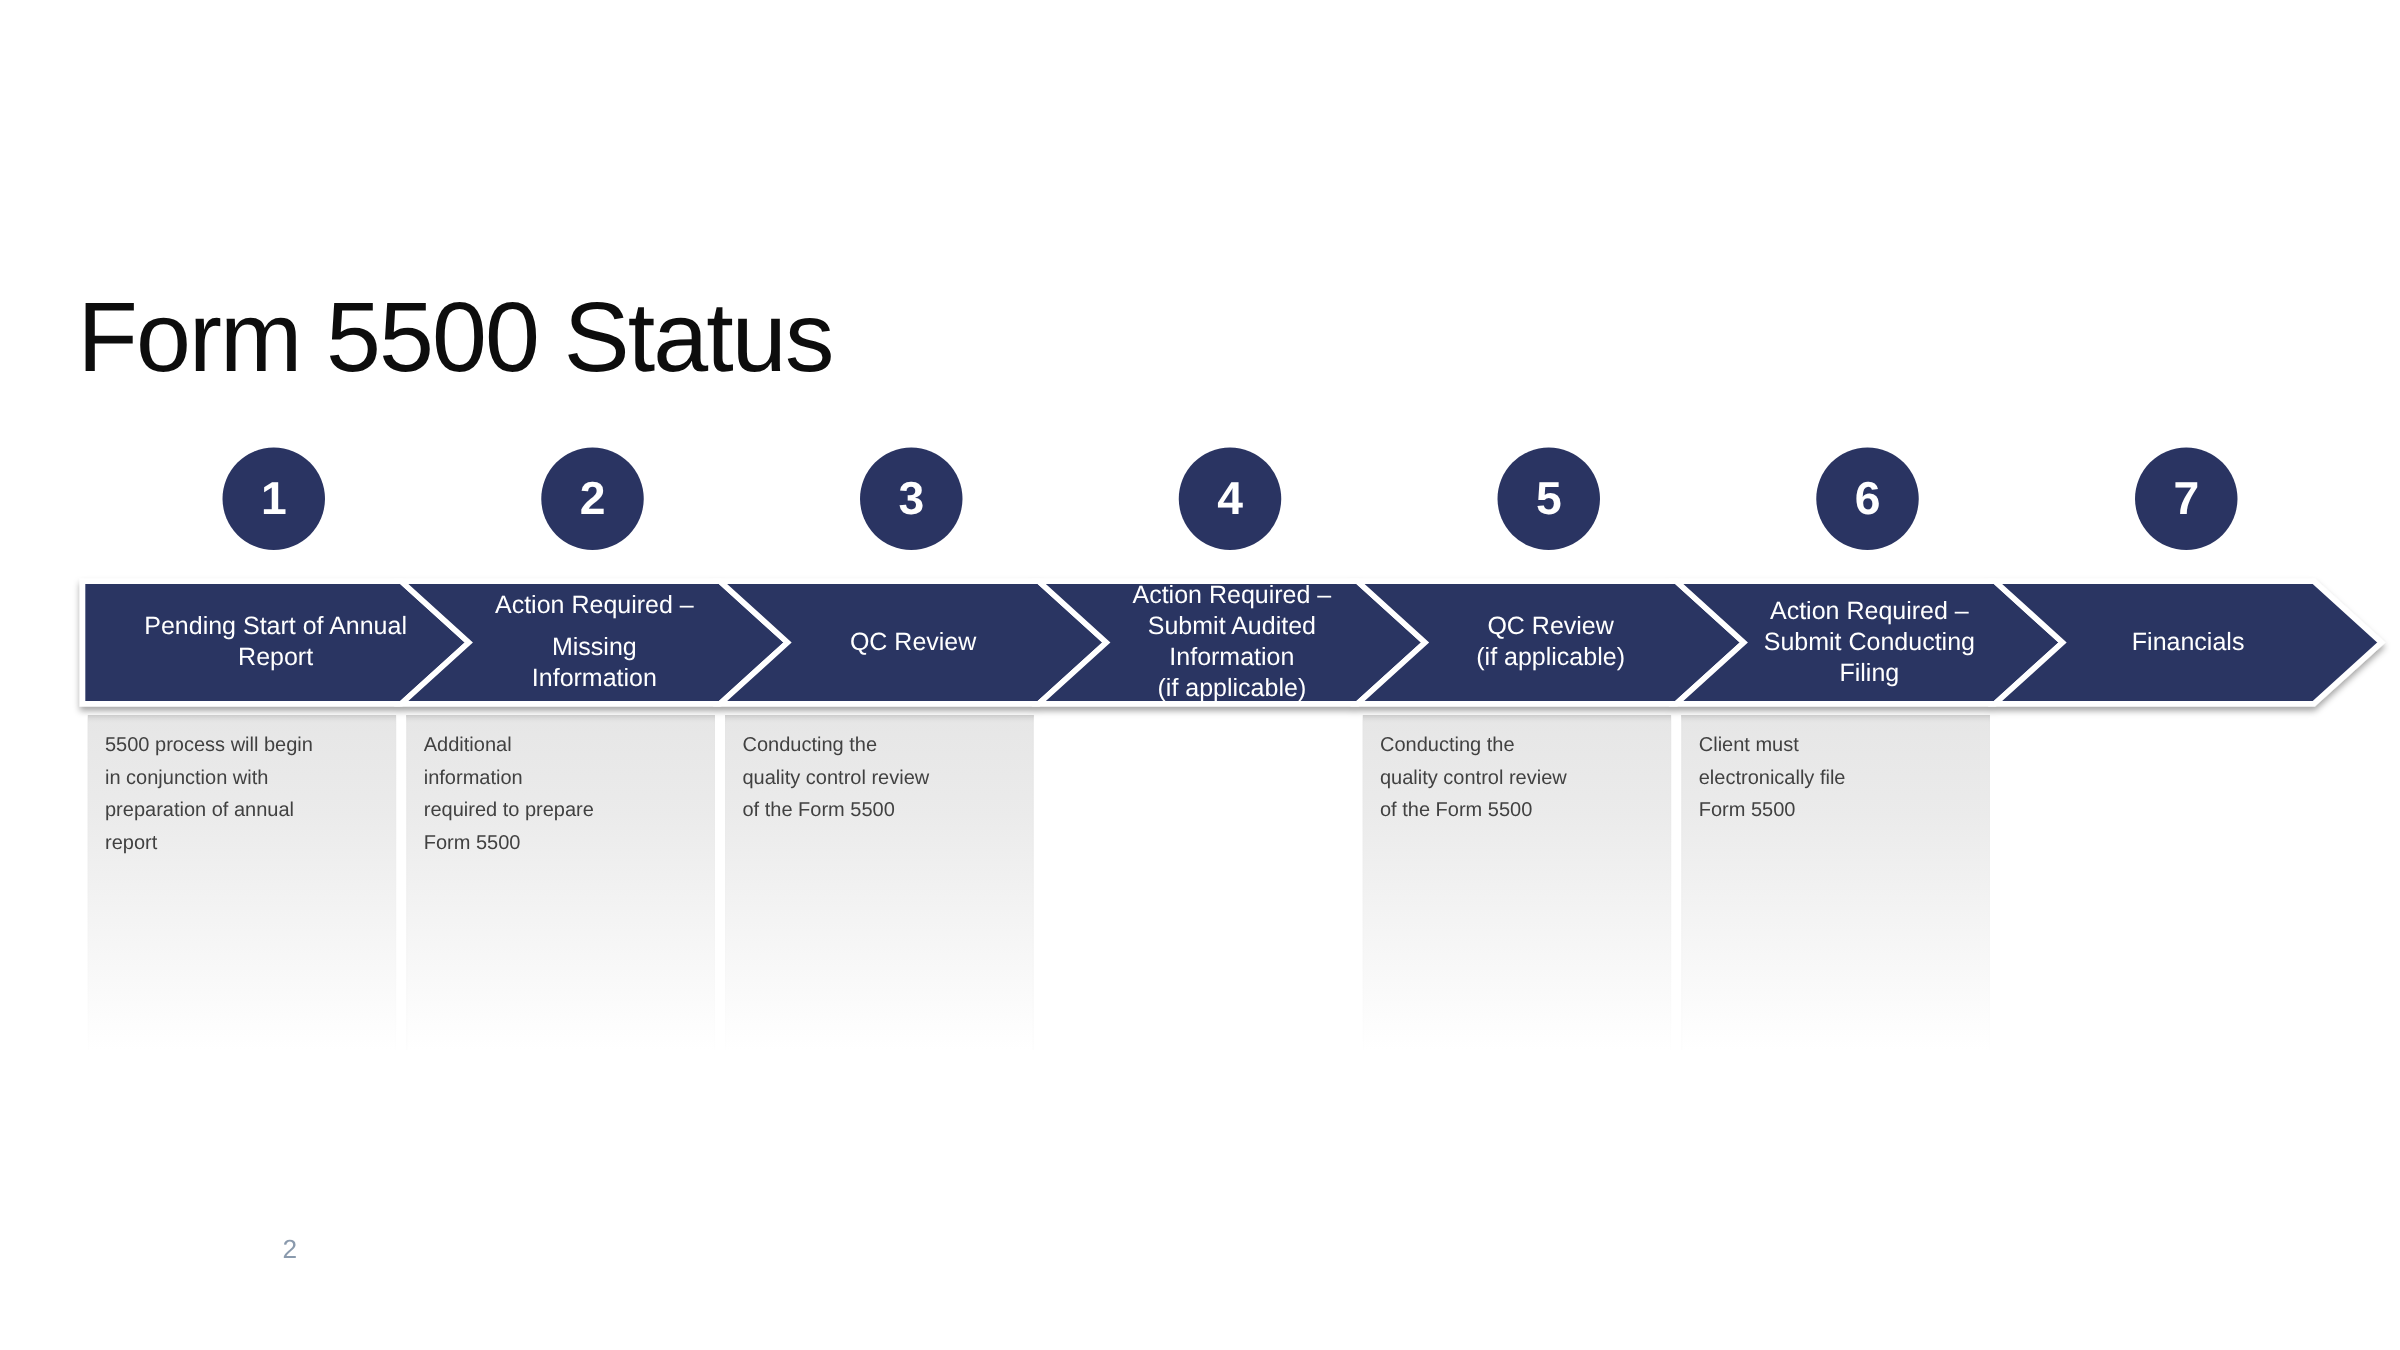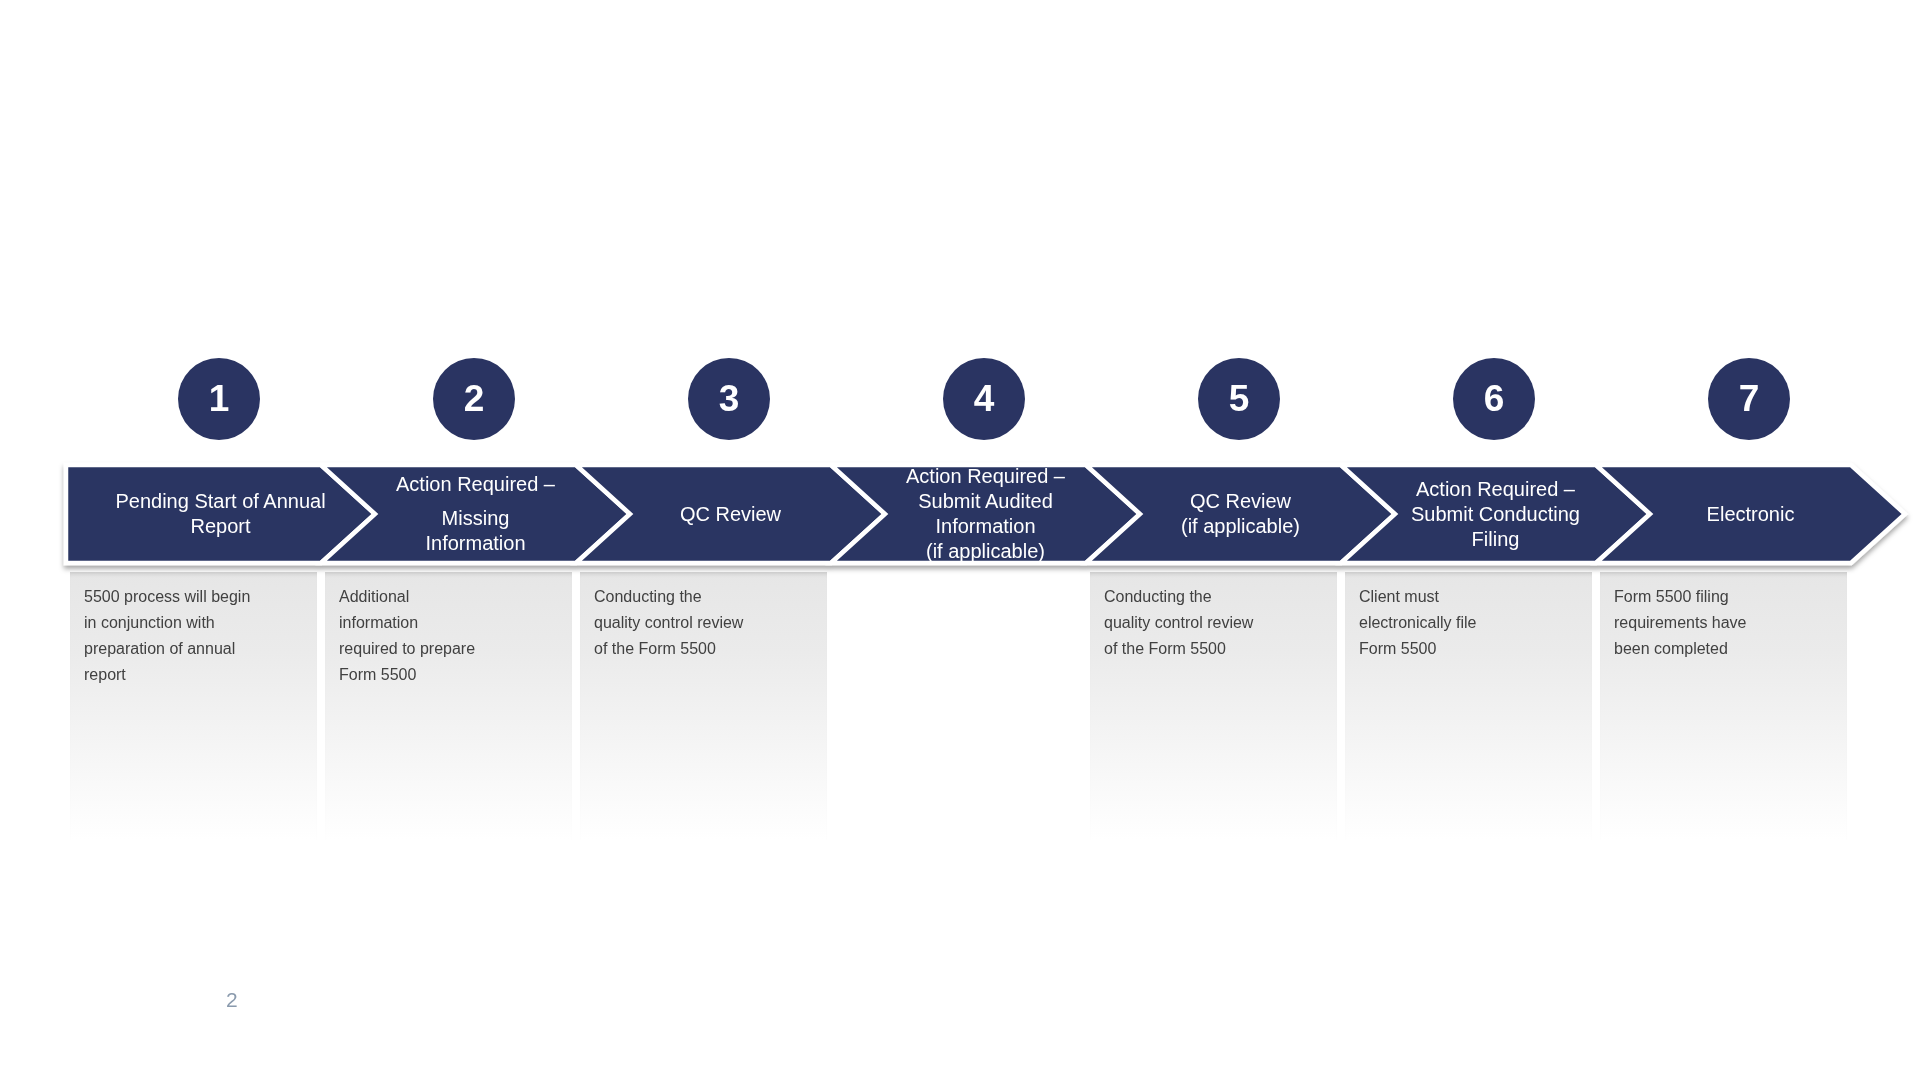--- a/index.html
+++ b/index.html
@@ -82,20 +82,21 @@
     left:226px; top:988px;
     font-size:21px;
     color:#8a9aad;
   }
 </style>
 </head>
 <body>
 
 <div class="slide">
 
+  <div class="title">Form 5500 Status</div>
 
   <div class="circle" style="left:178px">
       <span>1</span>
     </div>
   <div class="circle" style="left:433px">
       <span>2</span>
     </div>
   <div class="circle" style="left:688px">
       <span>3</span>
     </div>
@@ -150,39 +151,36 @@
   <div class="arrow-label" style="left:1140px">
     <span class="line">QC Review</span>
     <span class="line">(if applicable)</span>
   </div>
   <div class="arrow-label" style="left:1395px">
     <span class="line">Action Required –</span>
     <span class="line">Submit Conducting</span>
     <span class="line">Filing</span>
   </div>
   <div class="arrow-label" style="left:1650px">
-    <span class="line">Electronic</span>
+    <span class="line">Financials</span>
   </div>
 
   <div class="desc" style="left:70px">5500 process will begin
 in conjunction with
 preparation of annual
 report</div>
   <div class="desc" style="left:325px">Additional
 information
 required to prepare
 Form 5500</div>
   <div class="desc" style="left:580px">Conducting the
 quality control review
 of the Form 5500</div>
   <div class="desc" style="left:1090px">Conducting the
 quality control review
 of the Form 5500</div>
   <div class="desc" style="left:1345px">Client must
 electronically file
 Form 5500</div>
-  <div class="desc" style="left:1600px">Form 5500 filing
-requirements have
-been completed</div>
 
   <div class="page-number">2</div>
 
 </div>
 
 </body></html>

